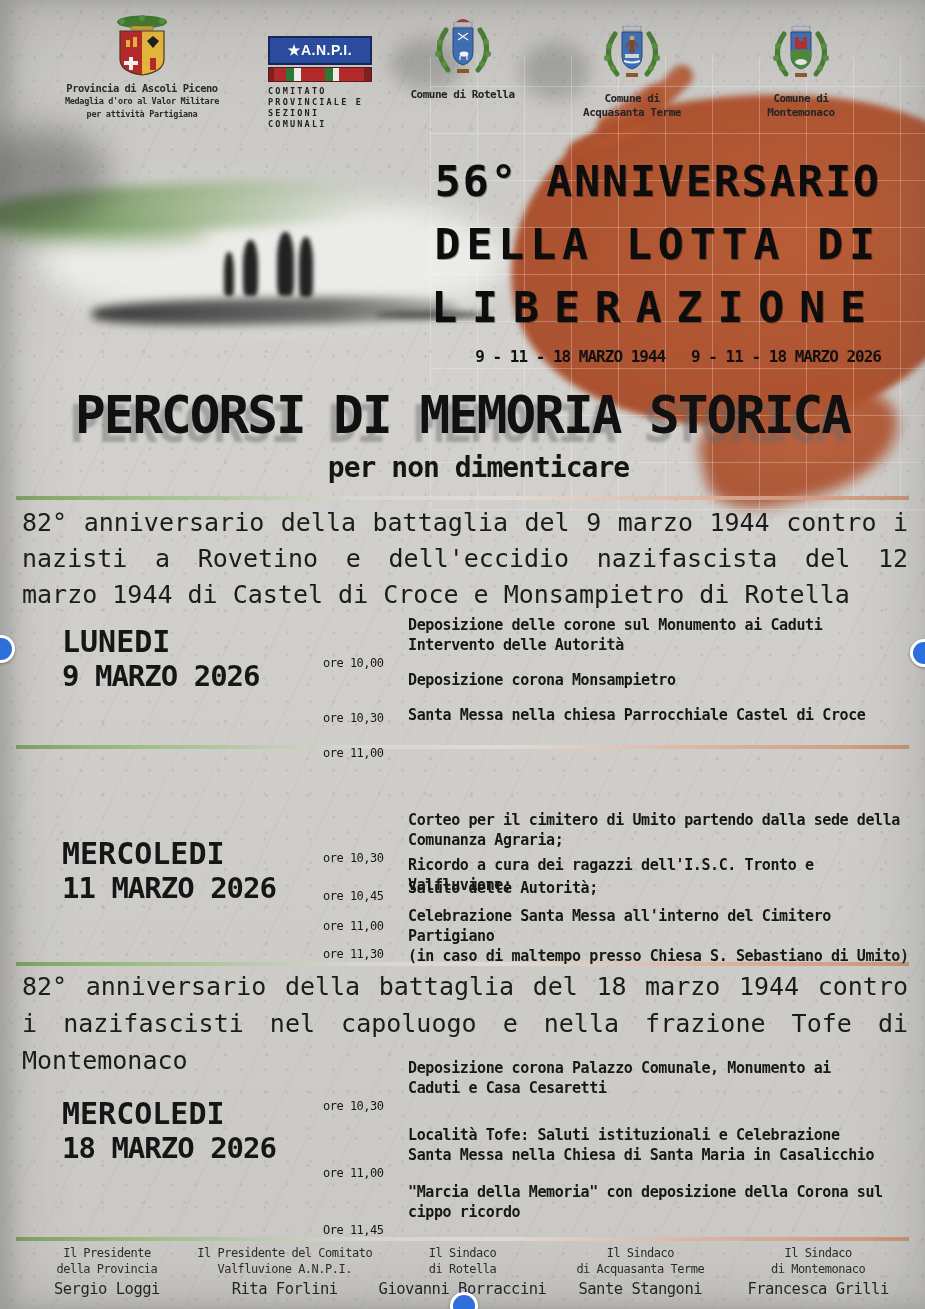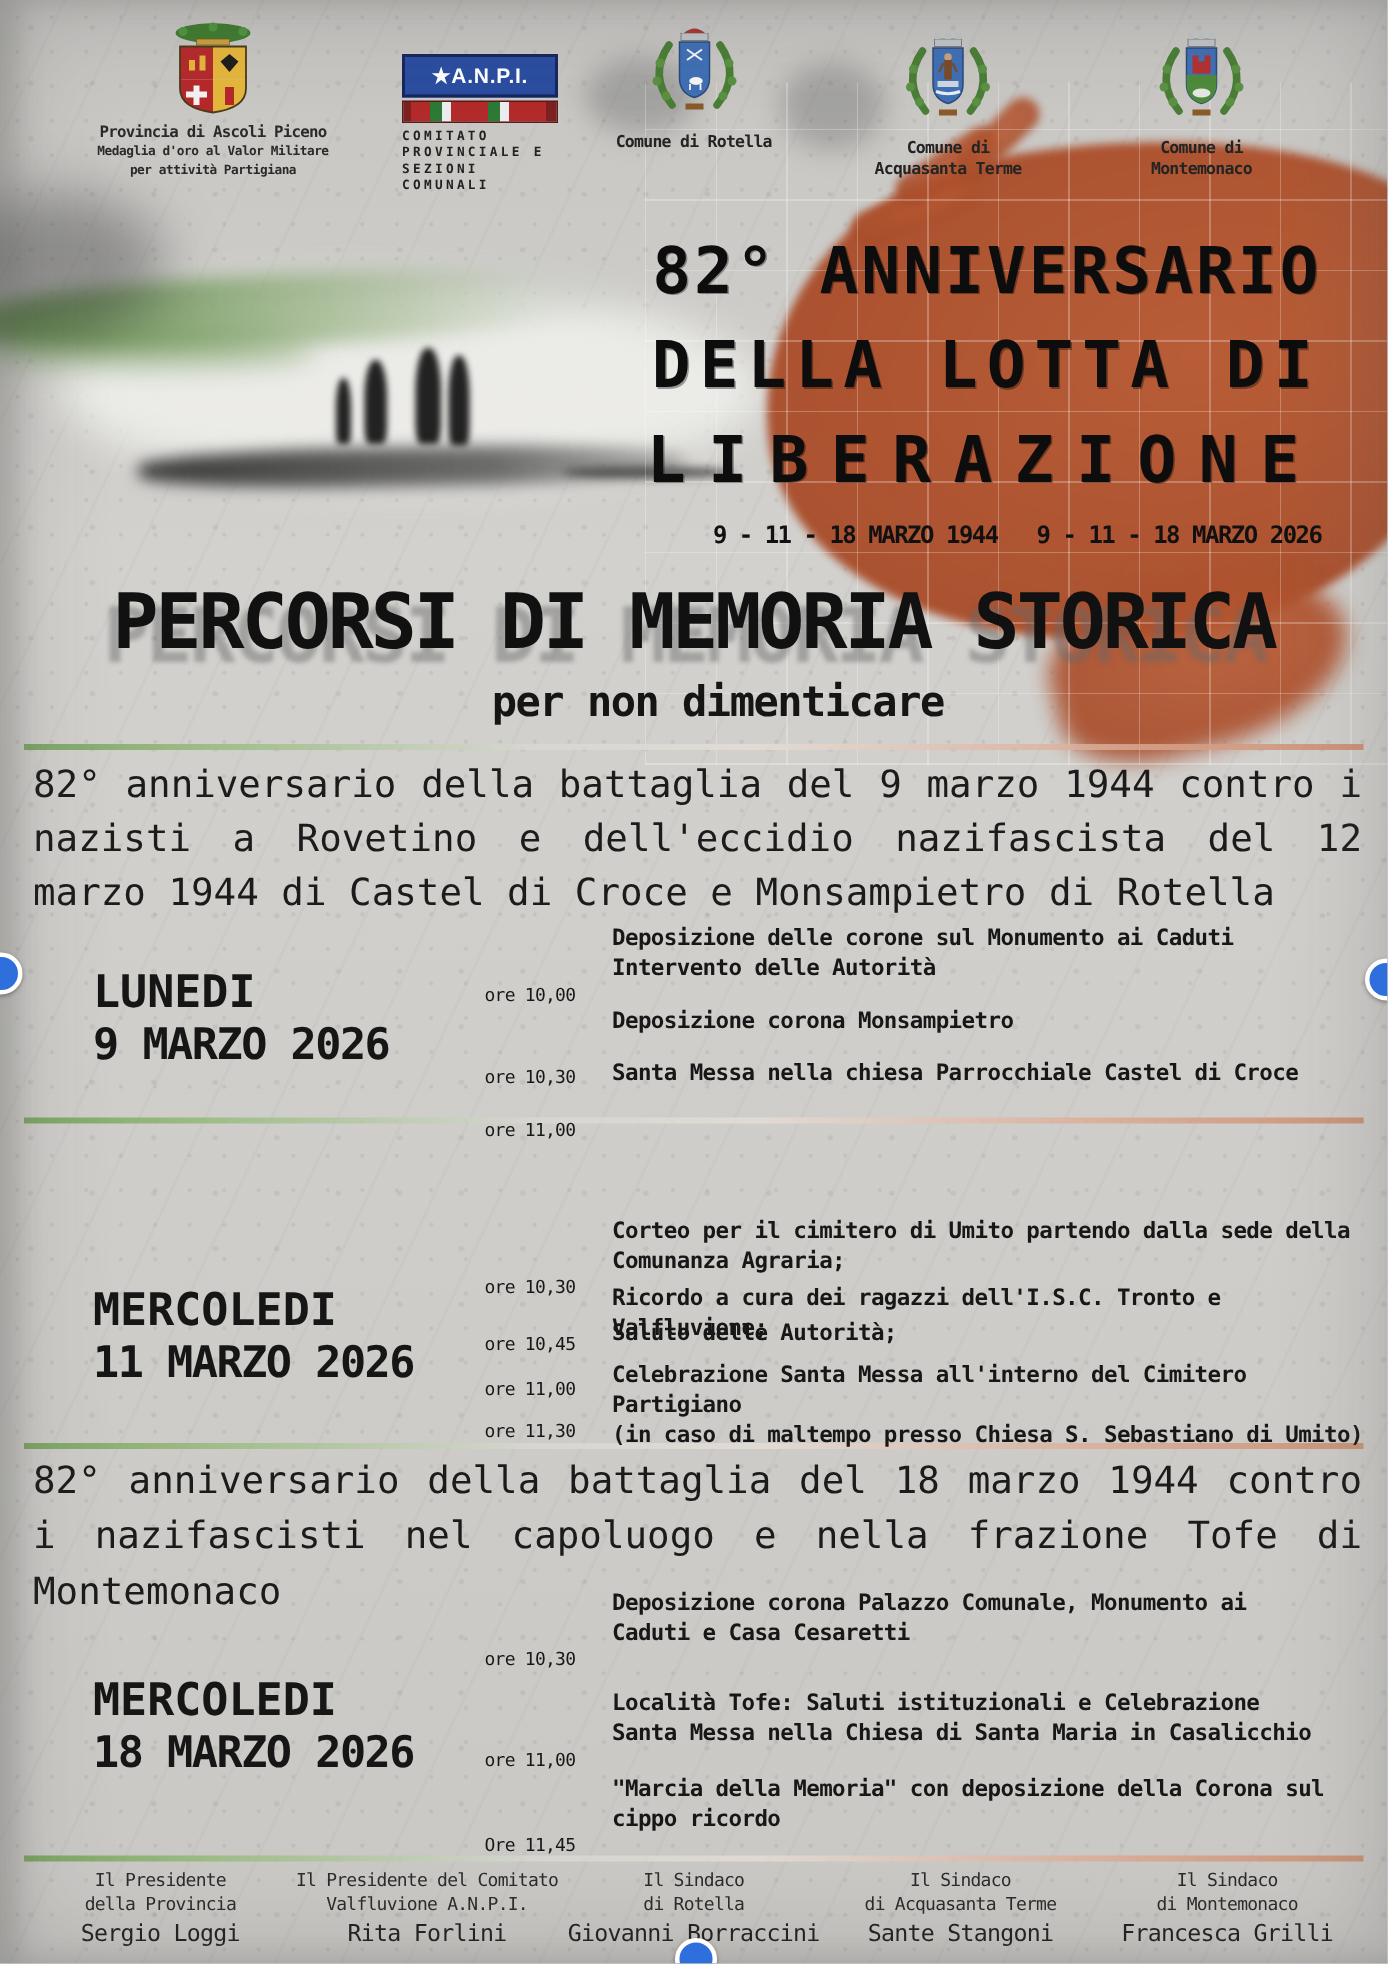--- a/index.html
+++ b/index.html
@@ -73,21 +73,21 @@
     text-shadow:-6px 9px 3px rgba(105,105,105,0.45);}
   .dimenticare{position:absolute;left:0;top:451px;width:100%;text-align:center;z-index:5;
     font-weight:bold;font-size:28px;letter-spacing:-1px;color:#151515;padding-left:16px;}
   
   .tricolor{position:absolute;left:16px;width:893px;height:4px;z-index:4;opacity:.85;
     background:linear-gradient(to right,#6f9e52 0%,#96bb7c 14%,#d8d8d2 38%,#e4ddd6 55%,#ddb09b 78%,#cb8a6a 100%);}
   
   .intro{position:absolute;left:22px;width:886px;z-index:5;font-size:25px;line-height:36px;
     text-align:justify;color:#1b1b1b;}
   .dayblock{position:absolute;z-index:5;font-weight:bold;color:#161616;}
-  .dayblock .day{font-size:30px;line-height:35px;letter-spacing:0;margin-top:20px;}
+  .dayblock .day{font-size:30px;line-height:35px;letter-spacing:0;}
   .dayblock .ddate{font-size:29px;line-height:35px;letter-spacing:-1px;white-space:pre;}
   .ev{position:absolute;z-index:5;}
   .ev-time{position:absolute;left:323px;width:82px;font-weight:normal;font-size:12px;letter-spacing:-0.5px;color:#171717;margin-top:41px;}
   .ev-desc{position:absolute;left:408px;width:502px;font-weight:bold;font-size:15px;letter-spacing:-0.4px;
     line-height:20px;white-space:pre-line;color:#171717;}
   
   .footer{position:absolute;left:18px;top:1245px;width:889px;display:flex;z-index:5;}
   .sig{flex:1;text-align:center;}
   .sig-role{font-size:12px;line-height:16px;letter-spacing:-0.5px;color:#2b2b2b;}
   .sig-name{font-size:15.5px;line-height:20px;margin-top:2px;letter-spacing:-0.5px;color:#1f1f1f;}
@@ -226,21 +226,21 @@
       <circle cx="62" cy="26" r="3" fill="#5b9143"></circle>
         <circle cx="64" cy="38" r="3" fill="#5b9143"></circle>
         <circle cx="58" cy="48" r="3" fill="#5b9143"></circle>
       <rect x="33" y="53" width="12" height="4" fill="#8a5a2a"></rect>
     </svg>
     <div class="logo-caption cap-comune">Comune di</div>
     <div class="logo-caption cap-comune">Montemonaco</div>
   </div>
 
   <div class="title-block">
-    <div class="title-line tl1">82° ANNIVERSARIO</div>
+    <div class="title-line tl1">56° ANNIVERSARIO</div>
     <div class="title-line tl2">DELLA LOTTA DI</div>
     <div class="title-line tl3">LIBERAZIONE</div>
     <div class="title-dates">9 - 11 - 18 MARZO 1944   9 - 11 - 18 MARZO 2026</div>
   </div>
 
   <div class="percorsi">PERCORSI DI MEMORIA STORICA</div>
   <div class="dimenticare">per non dimenticare</div>
 
   <div class="tricolor" style="top:496px;"></div>
   <div class="tricolor" style="top:745px;"></div>

